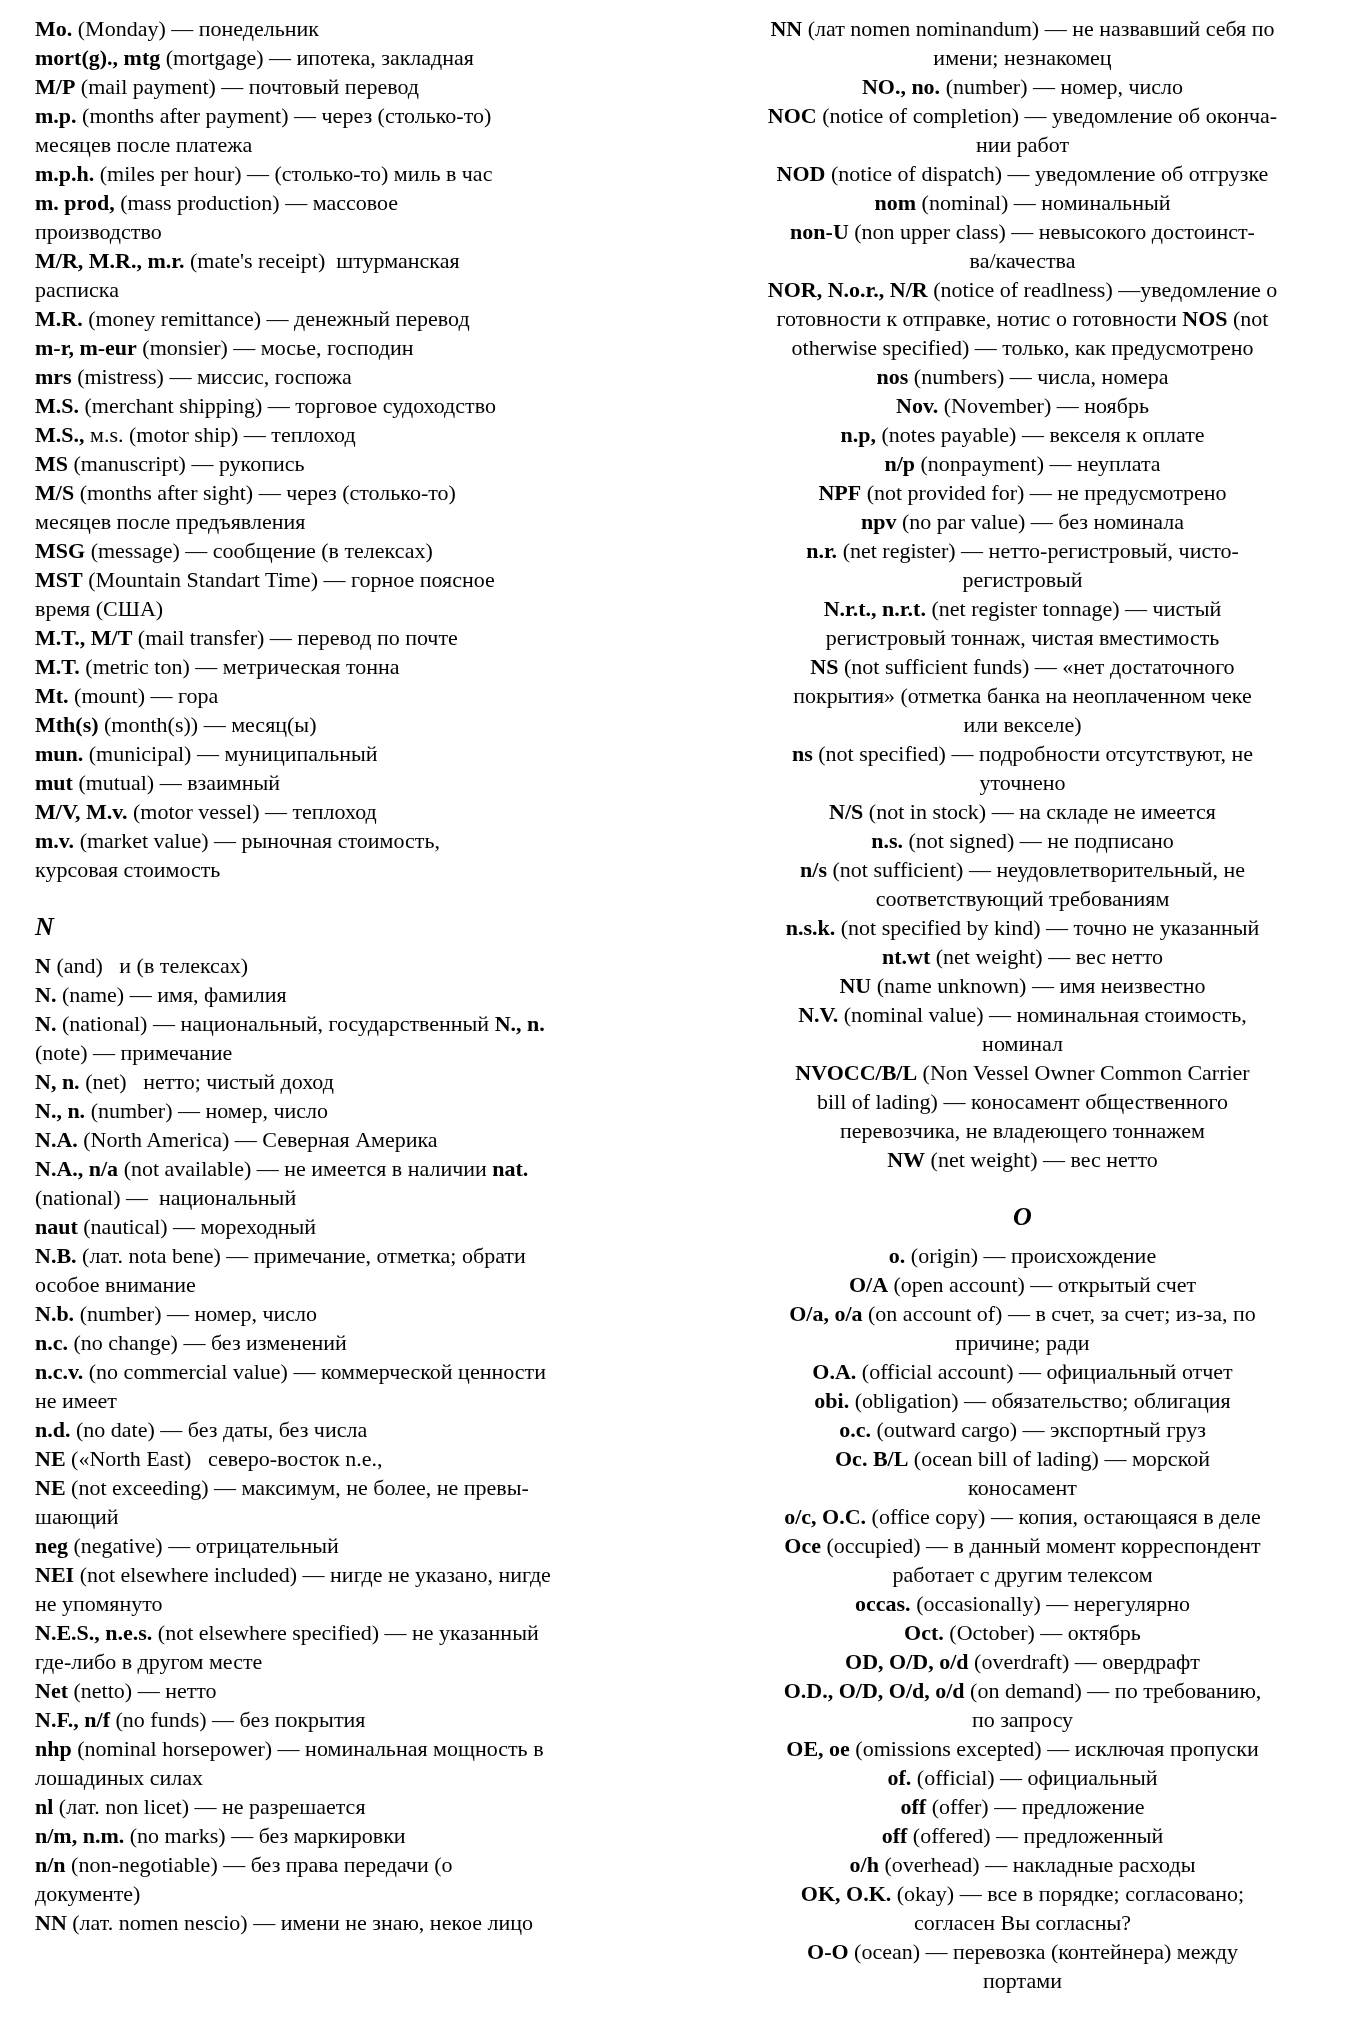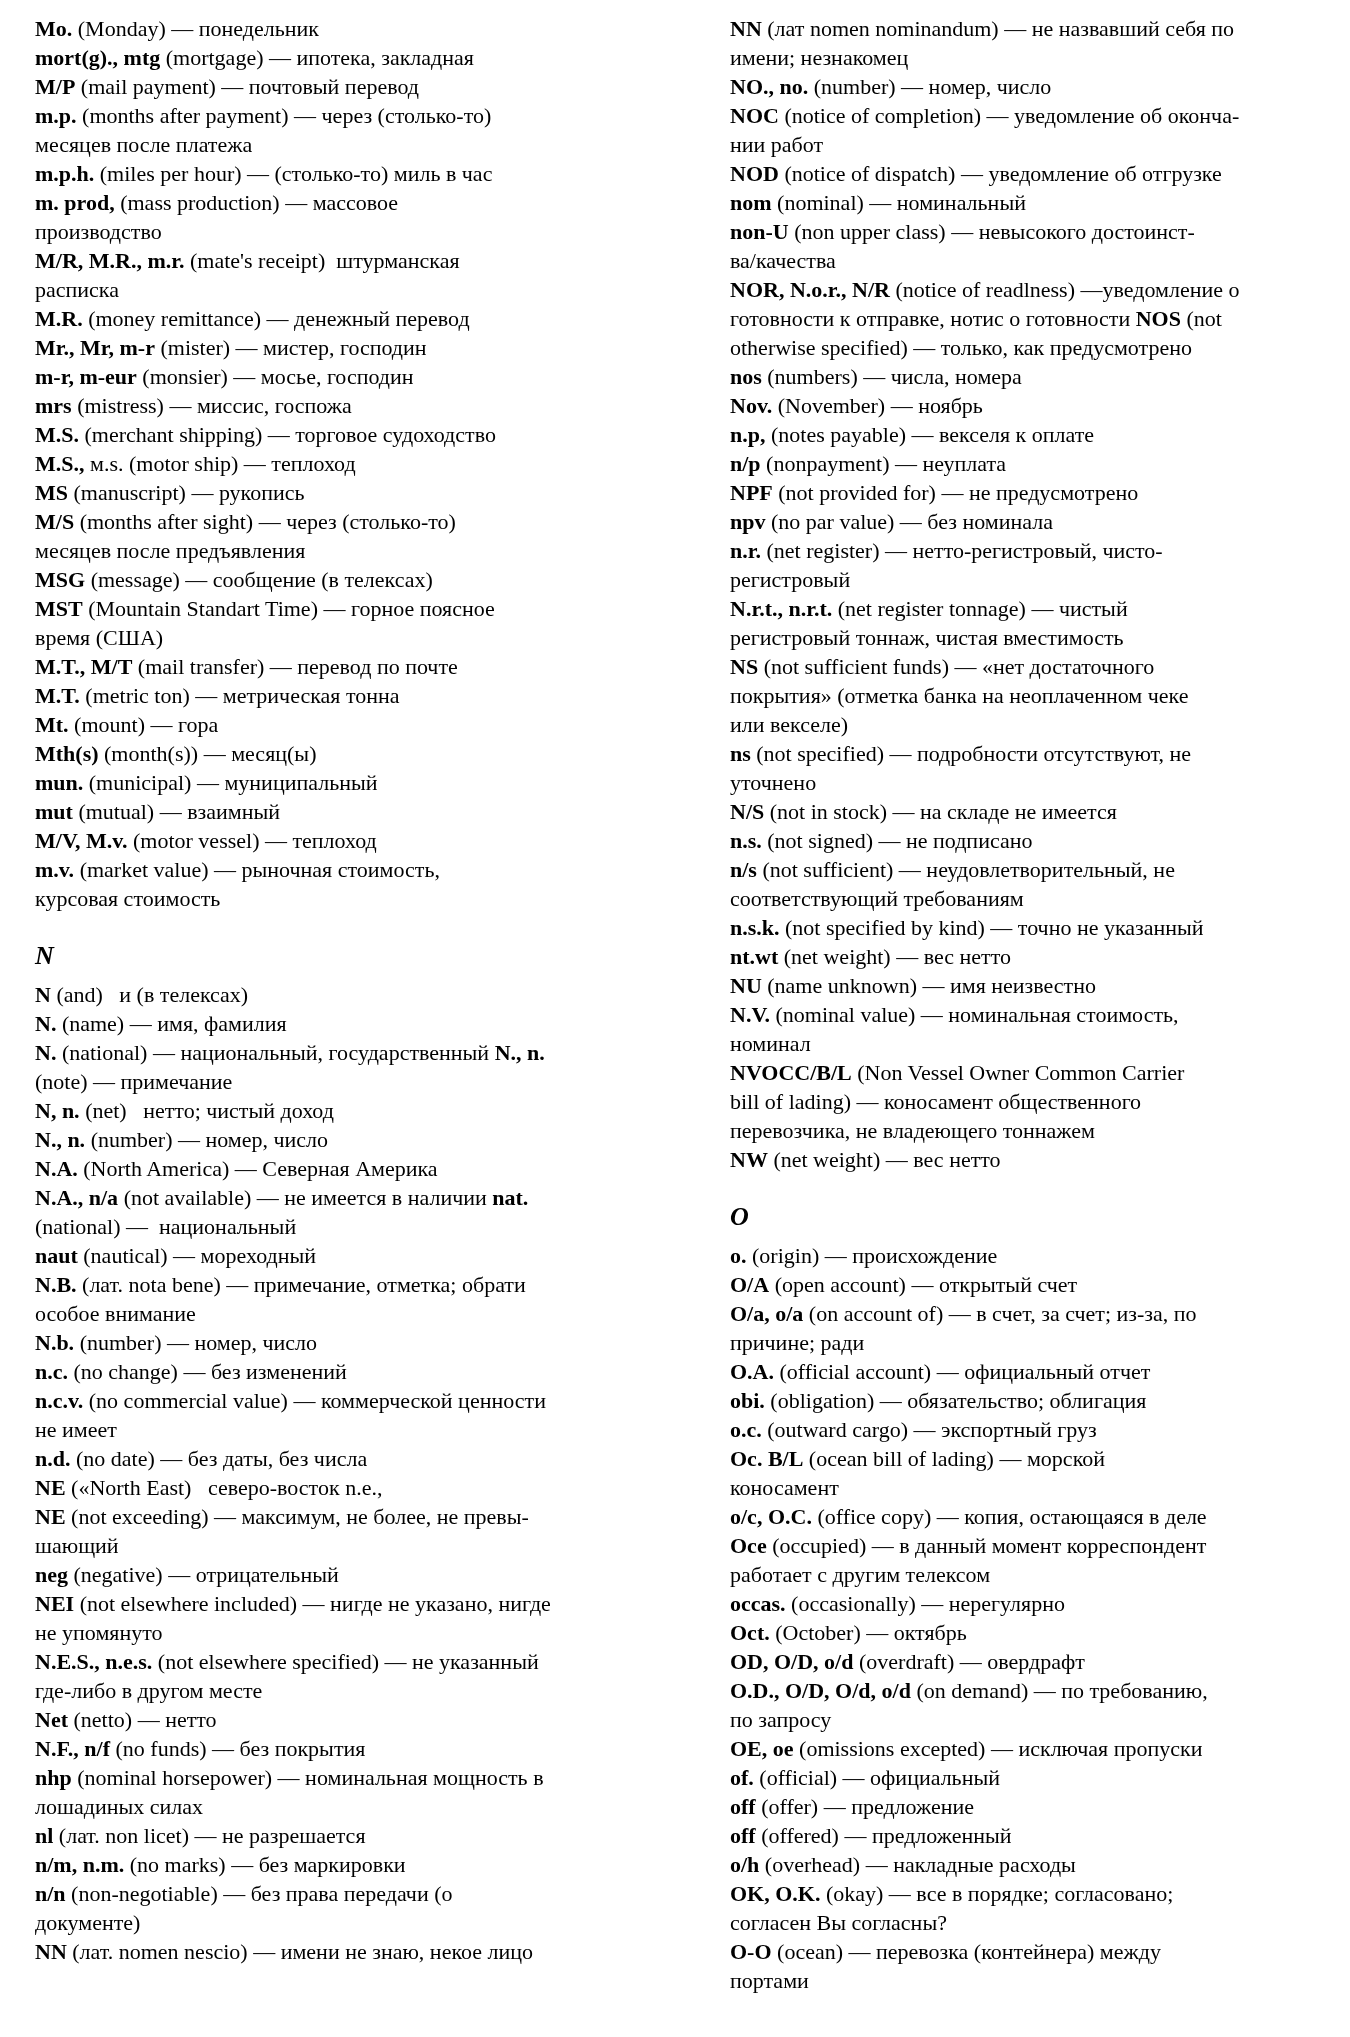--- a/index.html
+++ b/index.html
@@ -12,21 +12,21 @@
     overflow: hidden;
   }
   .page {
     box-sizing: border-box;
     width: 1350px; height: 2037px;
     padding: 14px 20px 0 35px;
     display: flex;
   }
   .column { flex: 0 0 auto; }
   .column.left  { width: 695px; }
-  .column.right { width: 585px; }
+  .column.right { width: 585px; text-align: center; }
   .entry {
     margin: 0; padding: 0;
     white-space: nowrap;        
   }
   .entry b { font-weight: bold; }
   .section-heading {
     font-weight: bold;
     font-style: italic;
     font-size: 26px;
     line-height: 29px;
@@ -39,21 +39,20 @@
 <div class="page">
   <div class="column left">
       <p class="entry"><b>Mo.</b> (Monday) — понедельник</p>
       <p class="entry"><b>mort(g)., mtg</b> (mortgage) — ипотека, закладная</p>
       <p class="entry"><b>M/P</b> (mail payment) — почтовый перевод</p>
       <p class="entry"><b>m.p.</b> (months after payment) — через (столько-то)<br>месяцев после платежа</p>
       <p class="entry"><b>m.p.h.</b> (miles per hour) — (столько-то) миль в час</p>
       <p class="entry"><b>m. prod,</b> (mass production)  — массовое<br>производство</p>
       <p class="entry"><b>M/R, M.R., m.r.</b> (mate's receipt) &nbsp;штурманская<br>расписка</p>
       <p class="entry"><b>M.R.</b> (money remittance) — денежный перевод</p>
-      <p class="entry"><b>Mr., Mr, m-r</b> (mister) — мистер, господин</p>
       <p class="entry"><b>m-r, m-eur</b> (monsier) — мосье, господин</p>
       <p class="entry"><b>mrs</b> (mistress) — миссис, госпожа</p>
       <p class="entry"><b>M.S.</b> (merchant shipping) — торговое судоходство</p>
       <p class="entry"><b>M.S.,</b> м.s. (motor ship) — теплоход</p>
       <p class="entry"><b>MS</b> (manuscript) — рукопись</p>
       <p class="entry"><b>M/S</b> (months after sight) — через (столько-то)<br>месяцев после предъявления</p>
       <p class="entry"><b>MSG</b> (message) — сообщение (в телексах)</p>
       <p class="entry"><b>MST</b> (Mountain Standart Time) — горное поясное<br>время (США)</p>
       <p class="entry"><b>M.T., M/T</b> (mail transfer) — перевод по почте</p>
       <p class="entry"><b>M.T.</b> (metric ton) — метрическая тонна</p>

